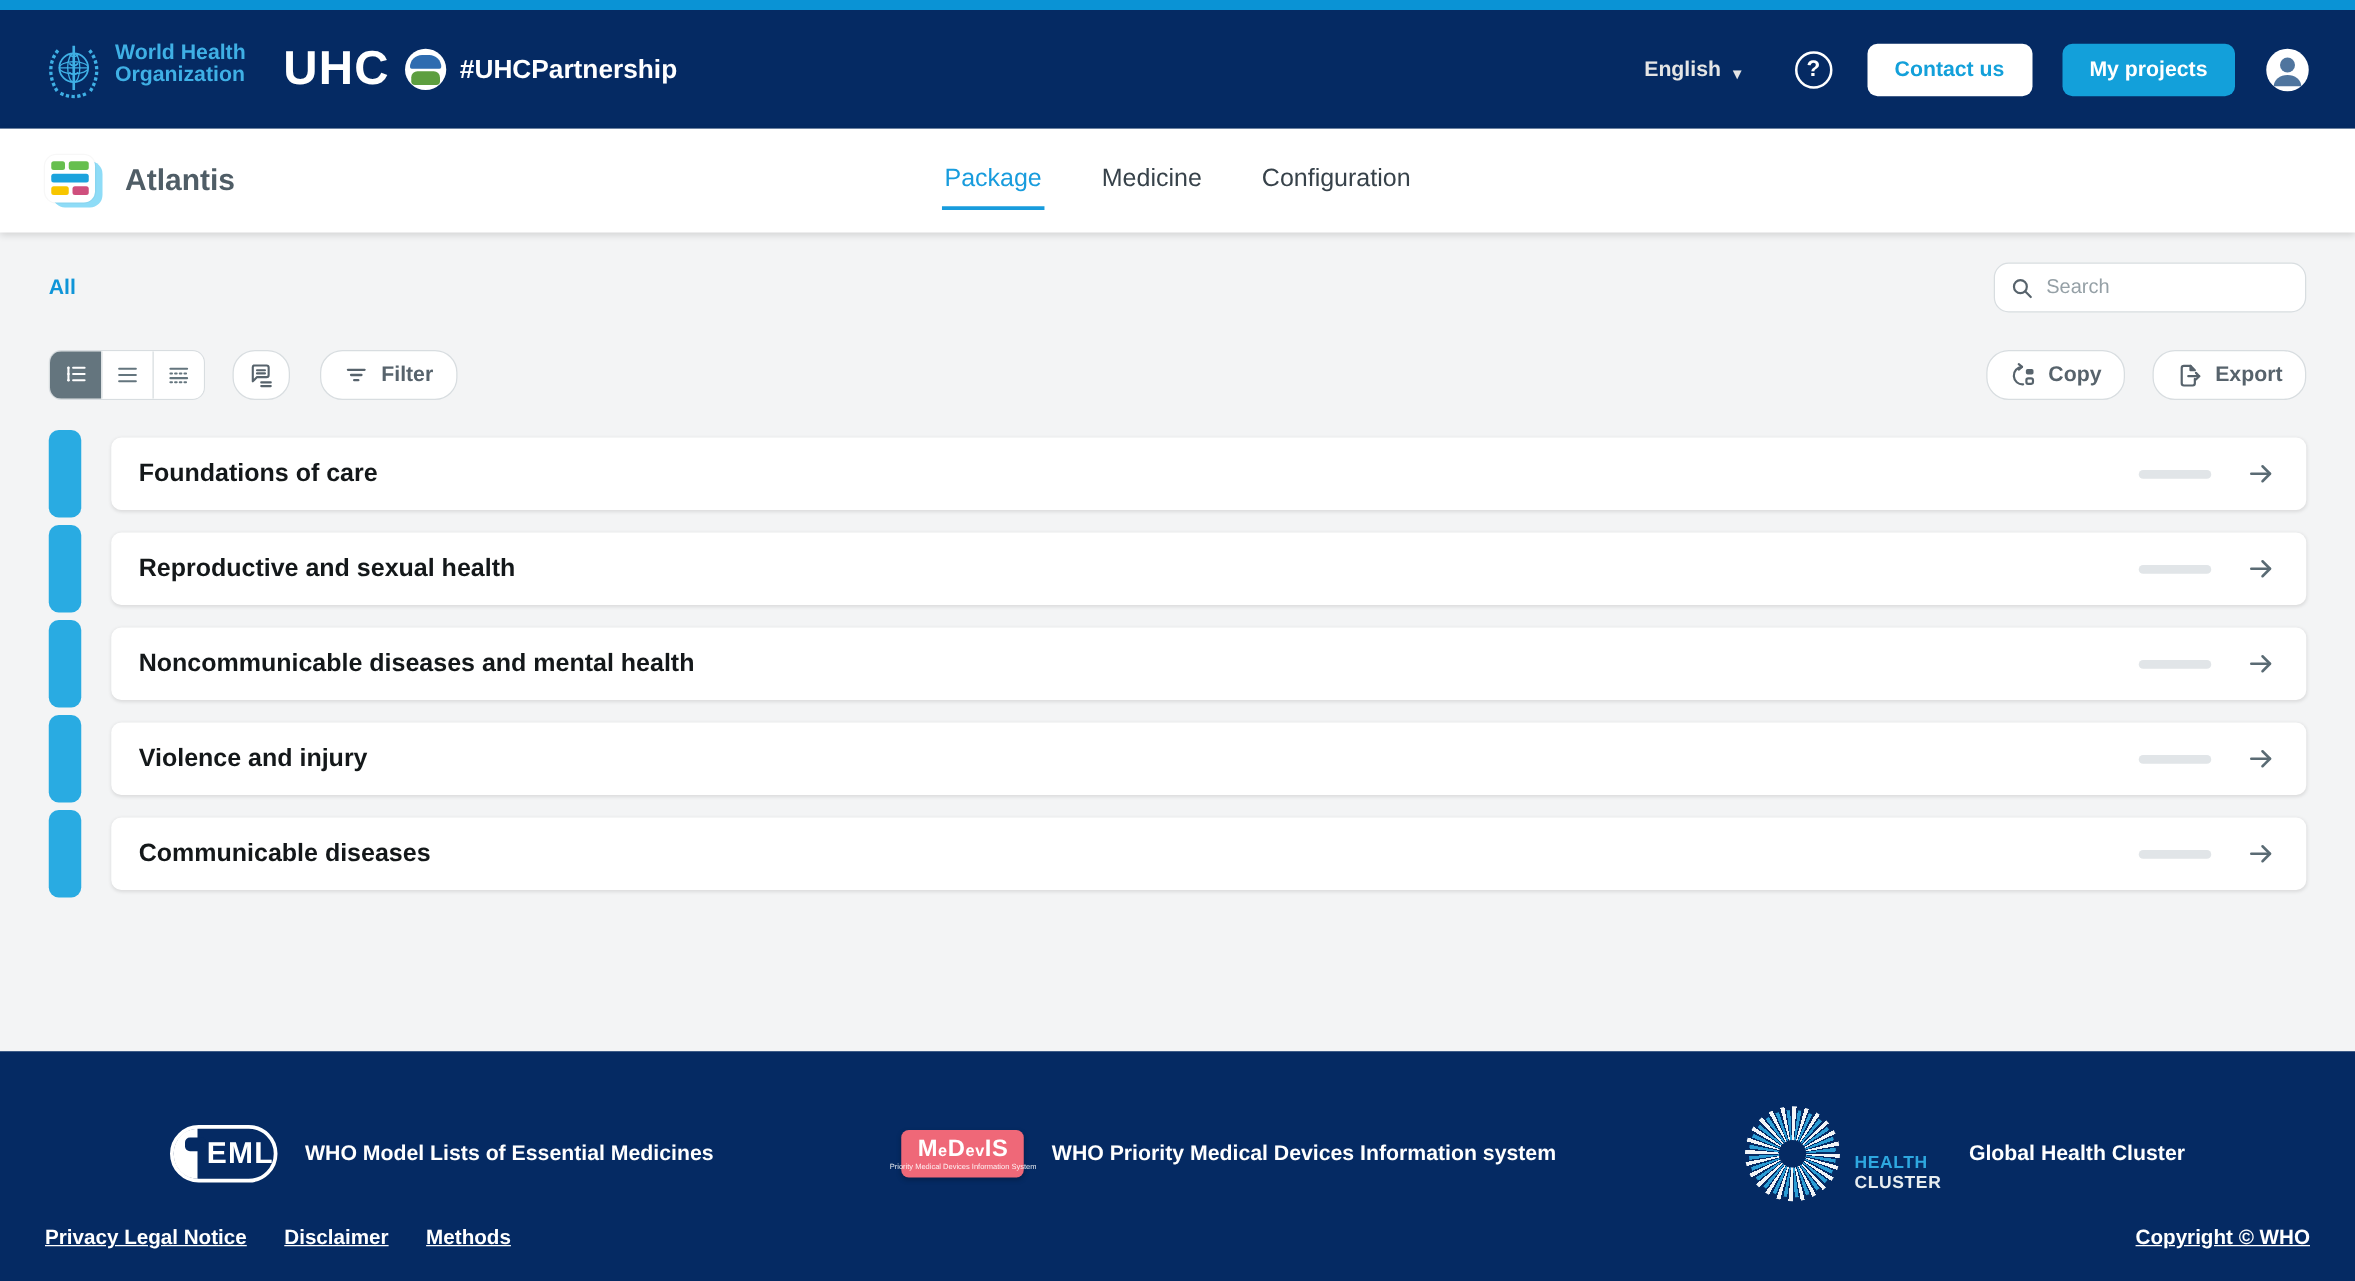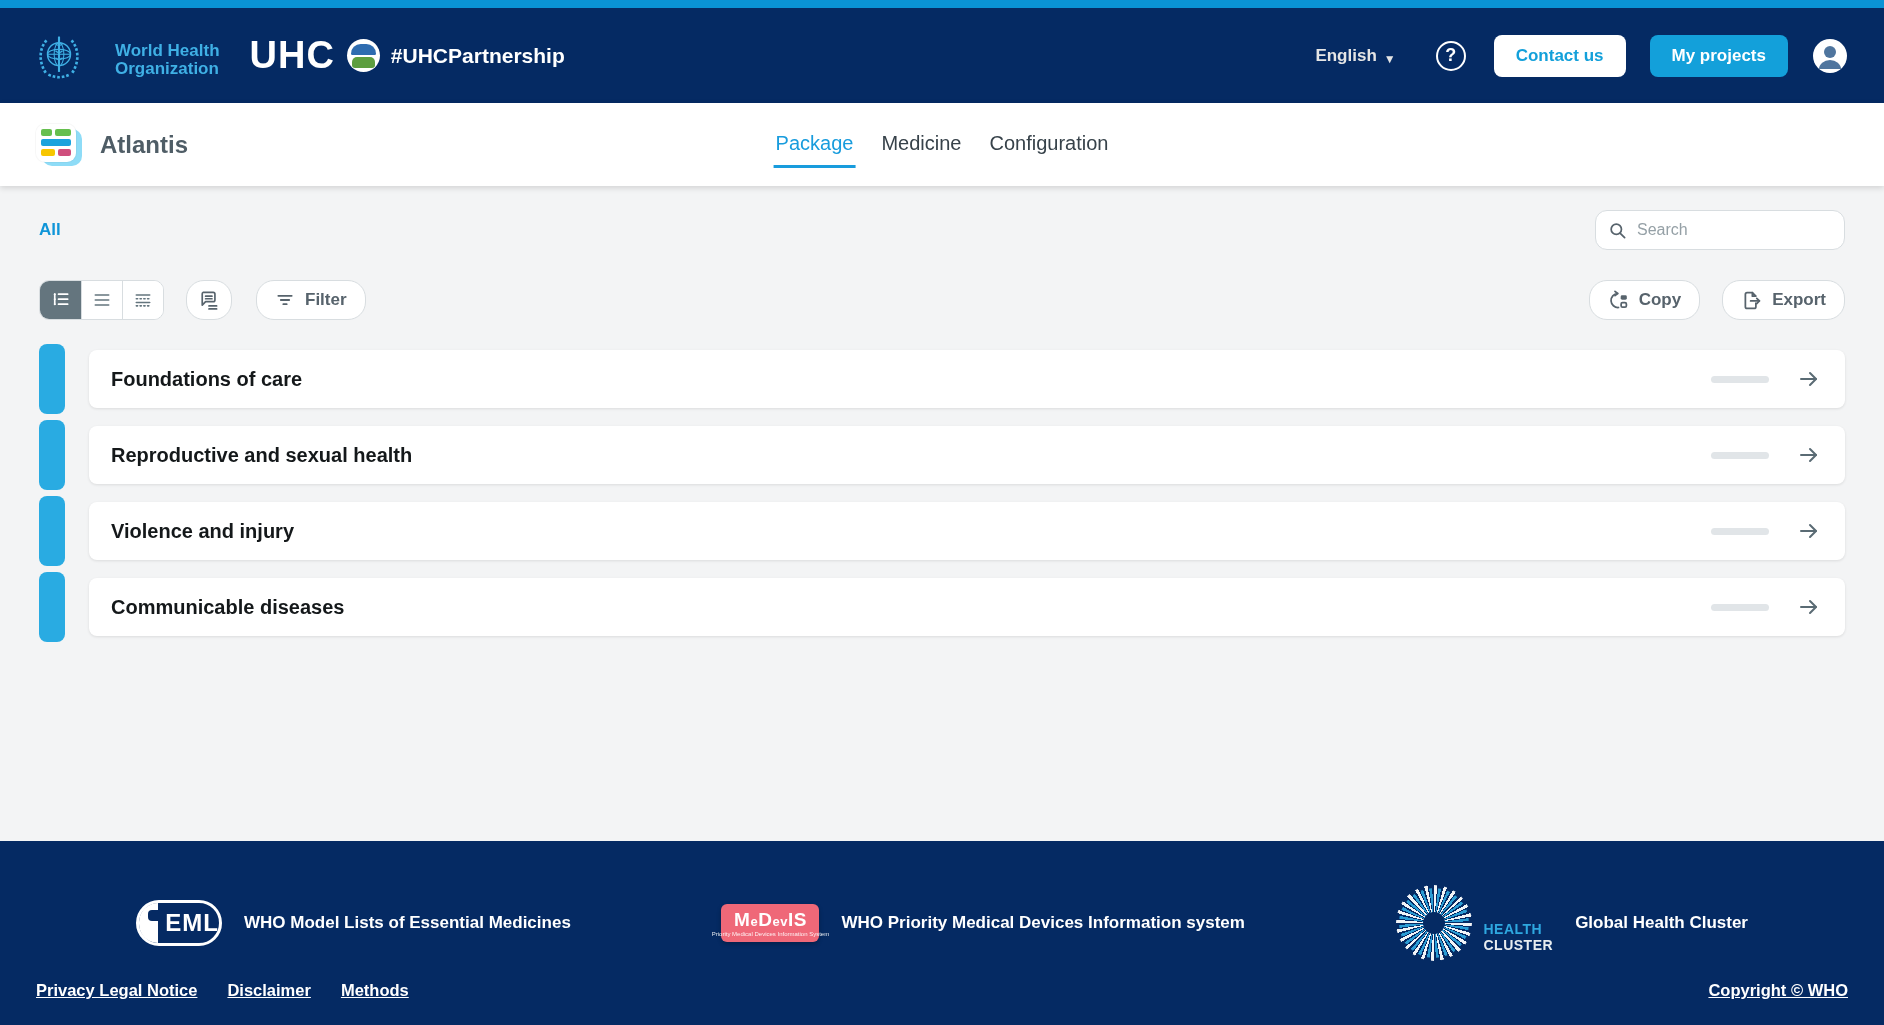--- a/index.html
+++ b/index.html
@@ -4,21 +4,21 @@
 <title>Atlantis</title>
 <style>
   * { margin:0; padding:0; box-sizing:border-box; }
   html,body { width:1884px; height:1025px; overflow:hidden; }
   body { font-family:"Liberation Sans","DejaVu Sans",sans-serif; background:#f3f4f5; }
 
   
   .topstrip { height:8px; background:#0a93d5; }
   .header { height:95px; background:#052a63; display:flex; align-items:center; padding:0 36px; }
 
-  .who-logo-group { display:flex; align-items:flex-end;gap:23px; }
+  .who-logo-group { display:flex; align-items:flex-start; }
   .who-text { margin-left:10px; color:#3fb0e5; font-weight:bold; font-size:17px; line-height:1.08; }
 
   .uhc-brand { display:flex; align-items:center; margin-left:30px; }
   .uhc-word { color:#fff; font-size:38px; font-weight:800; letter-spacing:1px; }
   .uhc-badge { width:33px; height:33px; border-radius:50%; background:#fff; position:relative; overflow:hidden; margin-left:12px; }
   .uhc-badge .umb { position:absolute; left:4px; right:4px; top:5px; height:11px; border-radius:14px 14px 2px 2px; background:#2e6cb0; }
   .uhc-badge .trees { position:absolute; left:5px; right:5px; bottom:4px; height:11px; border-radius:5px 5px 3px 3px; background:#5d9e3f; }
   .uhc-hashtag { color:#fff; font-weight:bold; font-size:21px; margin-left:11px; }
 
   .header-right { margin-left:auto; display:flex; align-items:center; }
@@ -39,21 +39,21 @@
   .atl-shadow { position:absolute; left:6px; top:5px; width:40px; height:37px; background:#8edcf7; border-radius:10px; }
   .atl-card { position:absolute; left:0; top:0; width:40px; height:38px; background:#fff; border-radius:9px; padding:5px;
               display:flex; flex-direction:column; gap:3px; box-shadow:0 0 0 1px rgba(0,0,0,.03); }
   .atl-row { display:flex; gap:3px; flex:1; }
   .blk { border-radius:2px; }
   .g1 { flex:1; background:#66bf4e; } .g2 { flex:1.5; background:#66bf4e; }
   .bl { flex:1; background:#1ba3dd; }
   .yl { flex:1; background:#f7c600; } .pk { flex:1; background:#cf4f7d; }
   .app-name { margin-left:18px; font-size:24px; font-weight:bold; color:#4f5d66; }
 
-  .tabs { position:absolute; left:50%; transform:translateX(-50%); display:flex; gap:24px; align-items:center; height:100%; }
+  .tabs { position:absolute; left:50%; transform:translateX(-50%); display:flex; gap:44px; align-items:center; height:100%; }
   .tab { font-size:20px; color:#37424a; padding:10px 2px; border-bottom:3px solid transparent; cursor:pointer; }
   .tab.active { color:#189cdd; border-bottom-color:#189cdd; }
 
   
   .main { height:655px; padding:0 39px; }
   .main-top { display:flex; align-items:center; justify-content:space-between; padding-top:24px; }
   .breadcrumb { color:#0f95d8; font-weight:bold; font-size:17px; cursor:pointer; }
   .searchbox { width:250px; height:40px; background:#fff; border:1px solid #d8dde0; border-radius:12px;
                display:flex; align-items:center; padding:0 12px; }
   .searchbox svg { flex:none; color:#57636c; }
@@ -296,20 +296,33 @@
           <svg width="24" height="24" viewBox="0 0 24 24" fill="none" stroke="currentColor" stroke-width="2" stroke-linecap="round" stroke-linejoin="round">
               <line x1="4" y1="12" x2="19" y2="12"></line>
               <polyline points="13,6 19,12 13,18"></polyline>
             </svg>
         </span>
       </div>
     </div>
     <div class="row">
       <div class="row-bar"></div>
       <div class="row-card">
+        <span class="row-title">Noncommunicable diseases and mental health</span>
+        <span class="row-pill"></span>
+        <span class="row-arrow">
+          <svg width="24" height="24" viewBox="0 0 24 24" fill="none" stroke="currentColor" stroke-width="2" stroke-linecap="round" stroke-linejoin="round">
+              <line x1="4" y1="12" x2="19" y2="12"></line>
+              <polyline points="13,6 19,12 13,18"></polyline>
+            </svg>
+        </span>
+      </div>
+    </div>
+    <div class="row">
+      <div class="row-bar"></div>
+      <div class="row-card">
         <span class="row-title">Violence and injury</span>
         <span class="row-pill"></span>
         <span class="row-arrow">
           <svg width="24" height="24" viewBox="0 0 24 24" fill="none" stroke="currentColor" stroke-width="2" stroke-linecap="round" stroke-linejoin="round">
               <line x1="4" y1="12" x2="19" y2="12"></line>
               <polyline points="13,6 19,12 13,18"></polyline>
             </svg>
         </span>
       </div>
     </div>

